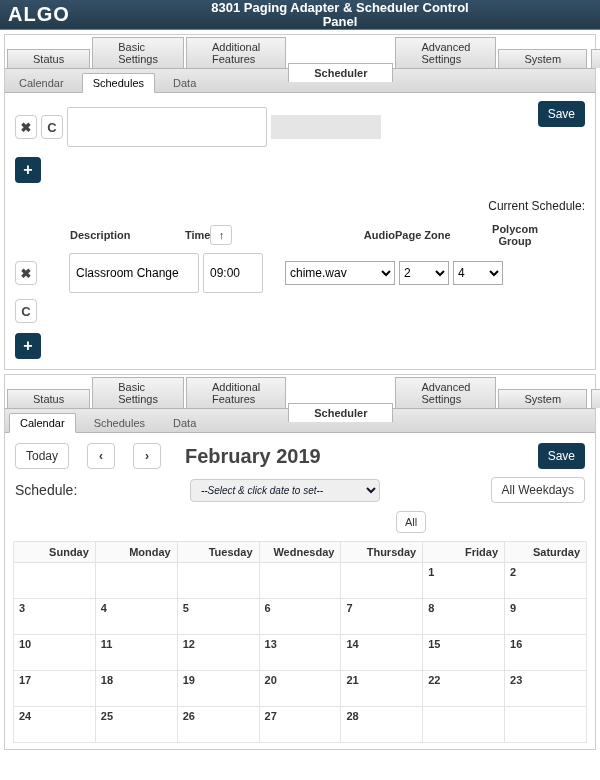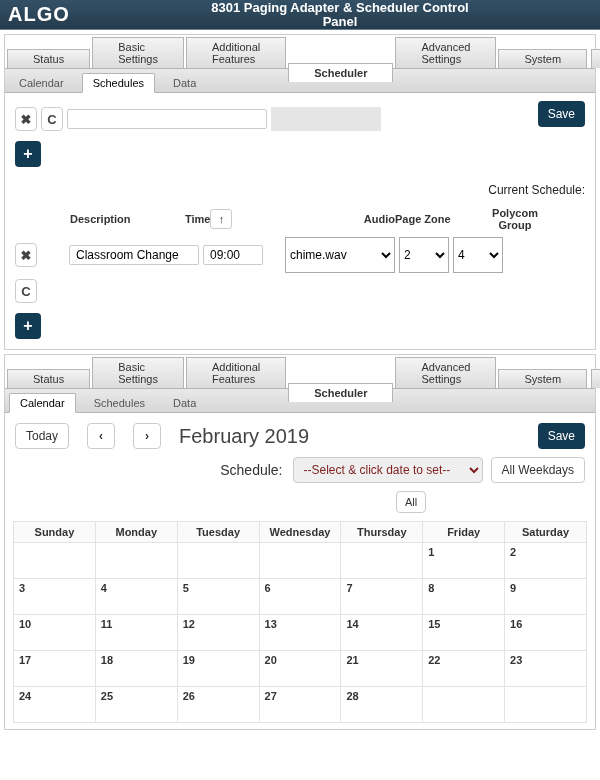--- a/index.html
+++ b/index.html
@@ -128,21 +128,21 @@
     justify-content: center;
     border-radius: 4px;
     cursor: pointer;
     font-size: 13px;
     font-weight: bold;
     color: #444;
   }
   .text-input {
     border: 1px solid #ccc;
     border-radius: 2px;
-    height: 20px;
+    height: 40px;
     padding: 2px 6px;
     font-size: 12px;
   }
   .color-swatch {
     display: inline-block;
     background: #e5e5e5;
     width: 110px;
     height: 24px;
   }
   .add-btn {
@@ -177,51 +177,51 @@
   .cs-head .h-page { width: 85px; }
   .cs-head .h-poly { width: 70px; text-align:center;}
   .arrow-up-btn {
     border:1px solid #ccc; width:22px; height:20px; display:flex;align-items:center;justify-content:center; border-radius:3px; cursor:pointer;
   }
   .cs-row {
     display:flex; align-items:center; gap:4px; margin-top:6px;
   }
   .cs-row .small-btn { flex:none; }
   select.sel {
-    border:1px solid #aaa; height:36px; font-size:12px; background:#fff;
+    border:1px solid #aaa; height:24px; font-size:12px; background:#fff;
   }
   
   .cal-controls {
     display:flex; align-items:center; gap:18px; padding:10px 10px 0 10px;
   }
   .cal-btn {
     border:1px solid #ccc; background:#fff; border-radius:4px; padding:5px 10px; cursor:pointer; font-size:12px;
   }
   .cal-nav { width:28px; text-align:center; font-weight:bold; padding:5px 0;}
-  .cal-title { font-size:20px; color:#444; }
+  .cal-title { font-size:20px; color:#444; margin-left:6px;font-weight:bold;}
   .schedule-row {
-    display:flex; justify-content:flex-end; align-items:center; gap:8px; padding:8px 10px 4px 10px;
+    display:flex; justify-content:space-between; align-items:center; gap:8px; padding:8px 10px 4px 10px;
   }
   .schedule-row .lbl { font-size:14px; color:#333; margin-right:2px;}
   .select-schedule {
-    border:1px solid #ccc; border-radius:4px; padding:4px 6px; font-size:12px; color:#7f1d1d; width:190px;
+    border:1px solid #ccc; border-radius:4px; padding:4px 6px; font-size:10px; color:#0f172a; width:190px;font-style:italic;
   }
   .all-row { display:flex; padding:4px 10px; justify-content:center;}
   .all-row .pill {
     border:1px solid #ccc; border-radius:4px; padding:4px 8px; font-size:11px; cursor:pointer;
     margin-left:222px;
   }
   table.calendar {
     width: calc(100% - 16px);
     margin: 4px 8px 0 8px;
     border-collapse: collapse;
     table-layout: fixed;
   }
   table.calendar th {
-    text-align:center; font-size:11px; font-weight:bold; padding:4px 6px; border:1px solid #e3e3e3;
+    text-align:right; font-size:11px; font-weight:bold; padding:4px 6px; border:1px solid #e3e3e3;
     background:#fafafa;
   }
   table.calendar td {
     border:1px solid #e3e3e3; height:36px; vertical-align:top; padding:3px 5px; font-size:11px; font-weight:bold; color:#333;
   }
   .save-btn2 {
     background:#123a53; color:#fff; border:none; padding:6px 10px; border-radius:4px; font-size:12px; cursor:pointer;
     margin-left:auto;
   }
 </style>

